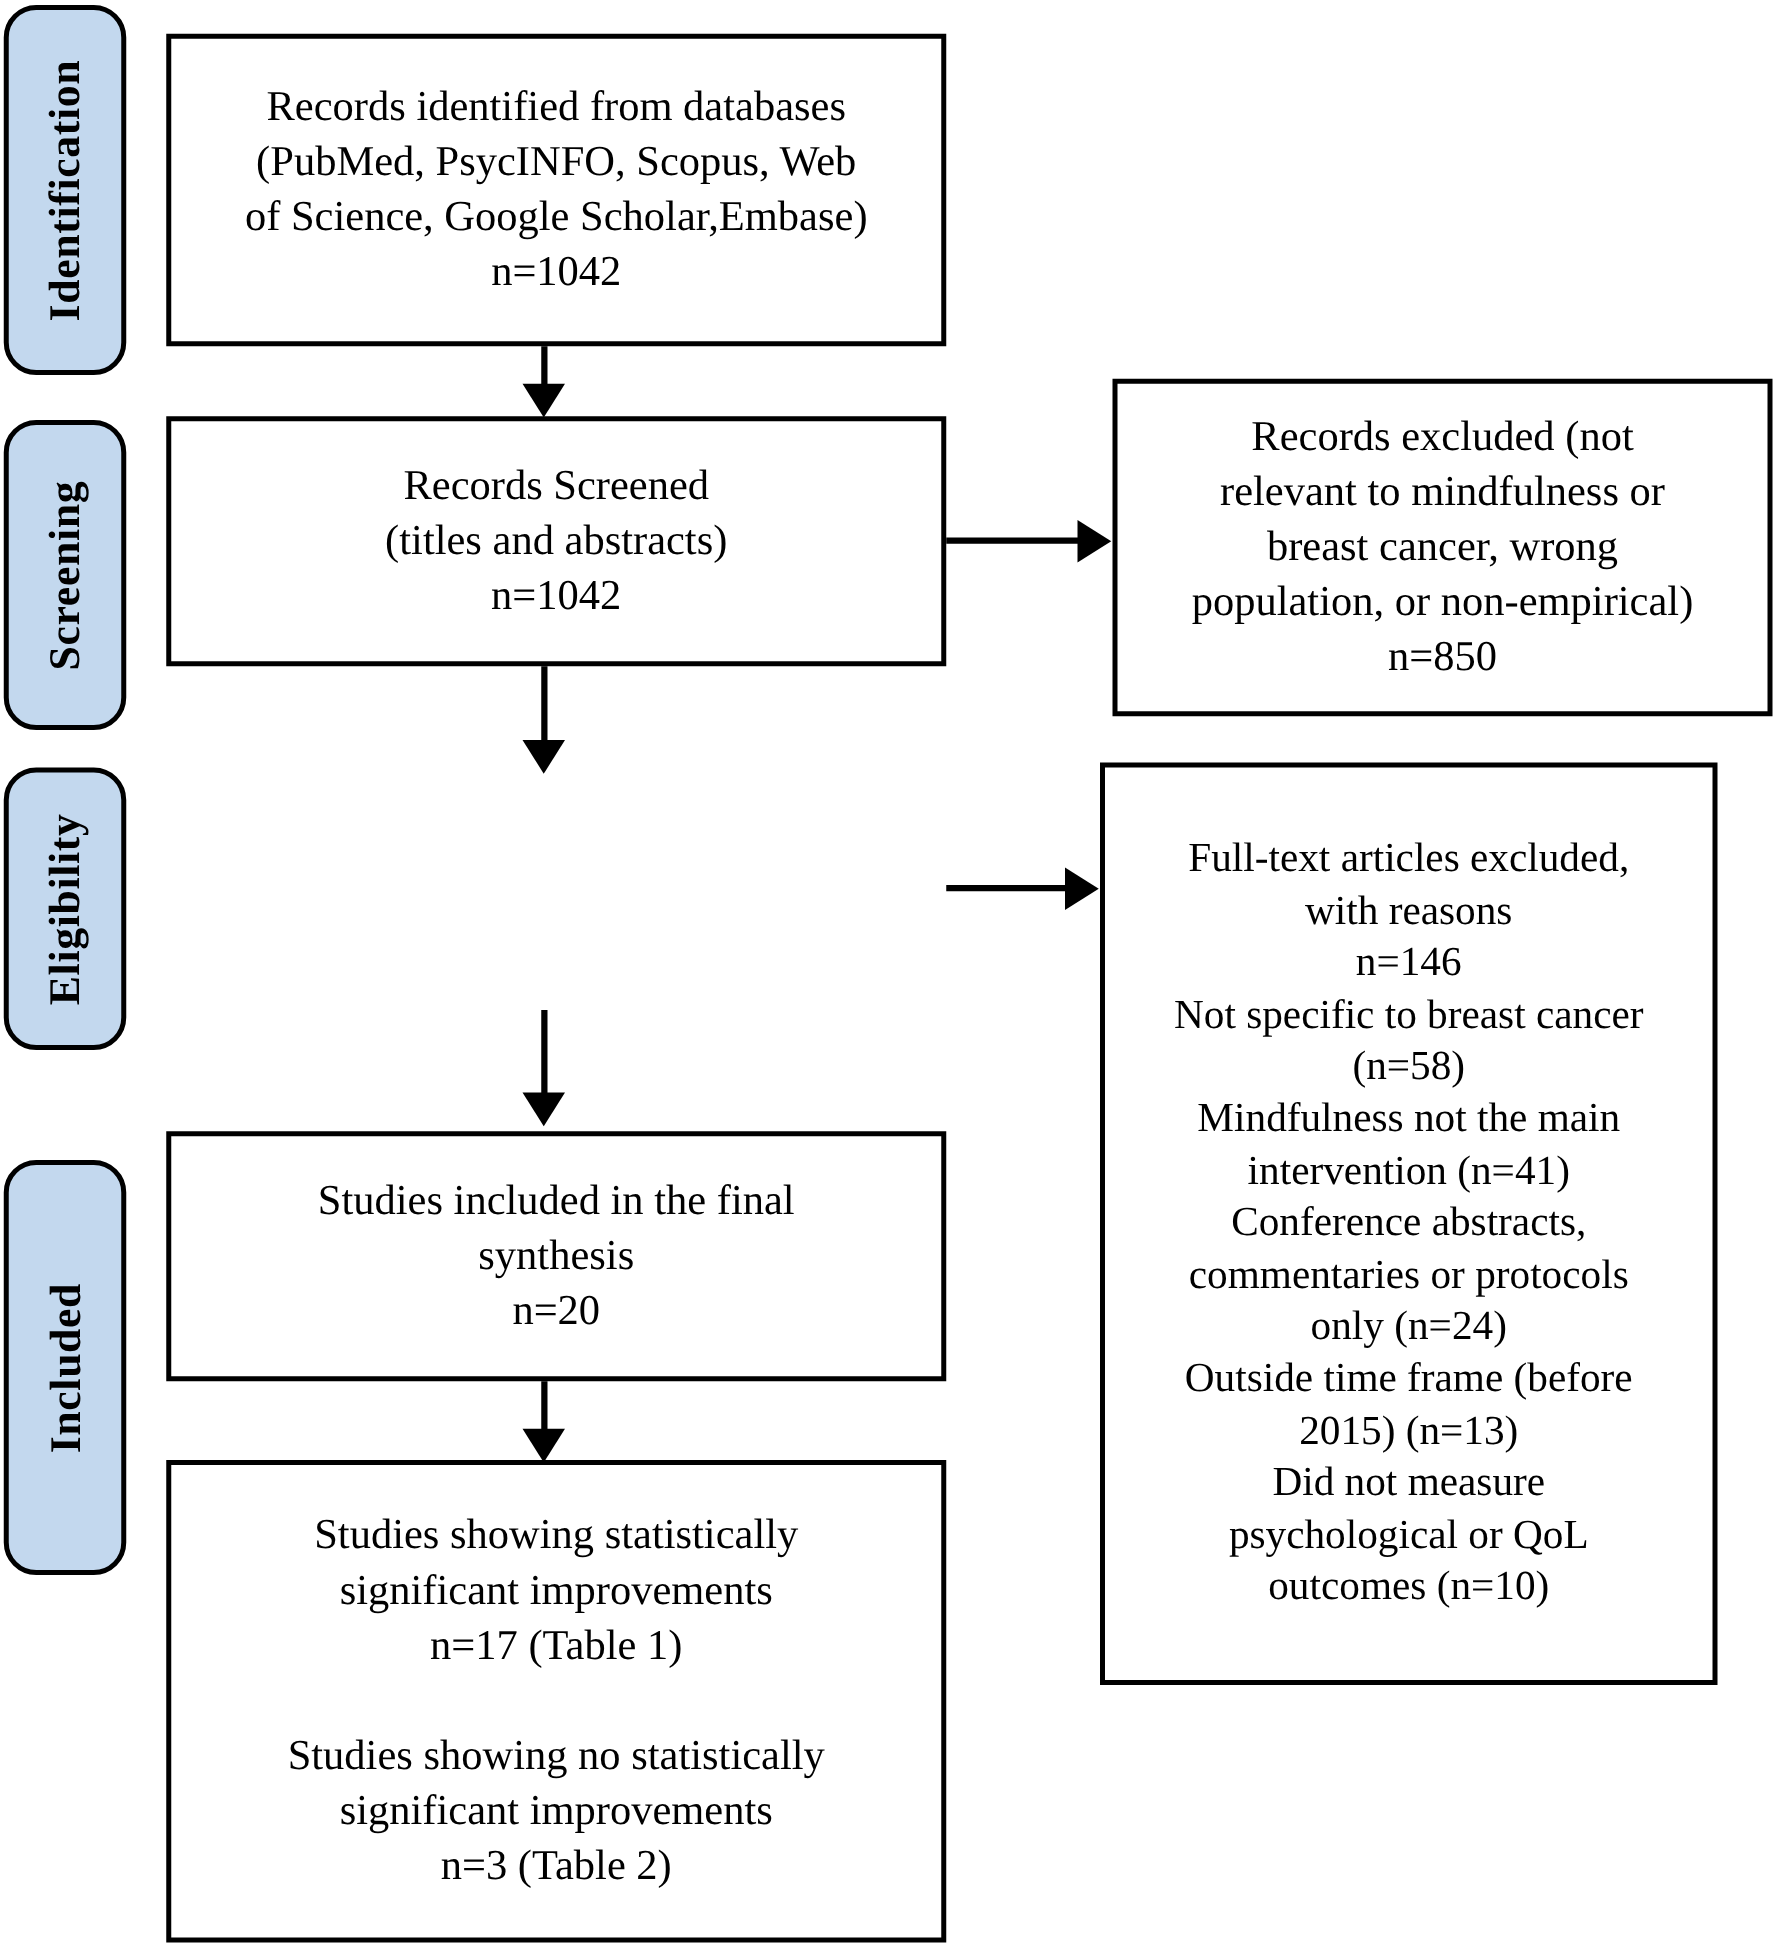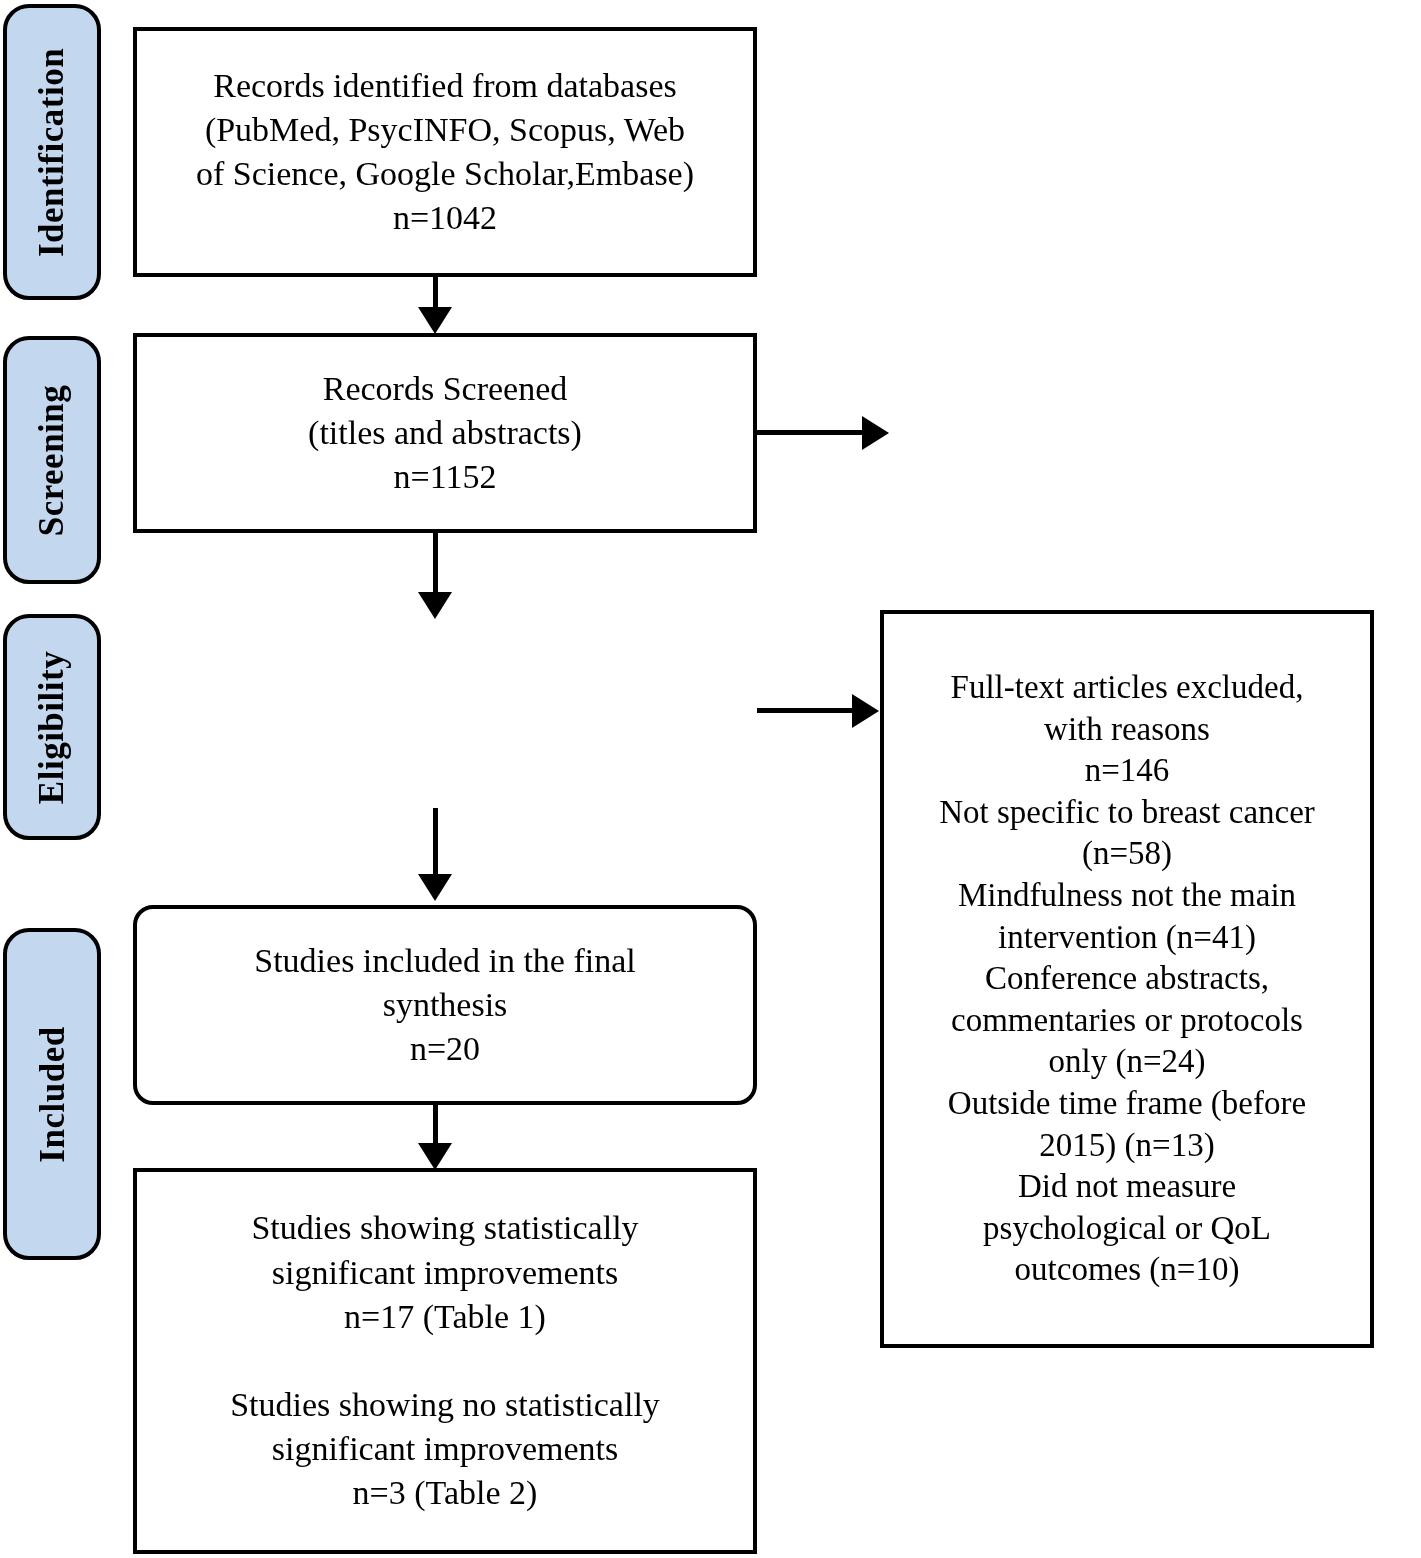--- a/index.html
+++ b/index.html
@@ -117,40 +117,47 @@
   <div class="flow-box" style="left:133px; top:27px; width:624px; height:250px;">
     <div class="box-text">Records identified from databases
 (PubMed, PsycINFO, Scopus, Web
 of Science, Google Scholar,Embase)
 n=1042</div>
   </div>
 
   <div class="flow-box" style="left:133px; top:333px; width:624px; height:200px;">
     <div class="box-text">Records Screened
 (titles and abstracts)
-n=1152</div>
+n=1042</div>
   </div>
 
 
-  <div class="flow-box" style="left:133px; top:905px; width:624px; height:200px;border-radius:20px;">
+  <div class="flow-box" style="left:133px; top:905px; width:624px; height:200px;">
     <div class="box-text">Studies included in the final
 synthesis
 n=20</div>
   </div>
 
   <div class="flow-box" style="left:133px; top:1168px; width:624px; height:386px;text-align:center;">
     <div class="box-text">Studies showing statistically
 significant improvements
 n=17 (Table 1)
 
 Studies showing no statistically
 significant improvements
 n=3 (Table 2)</div>
   </div>
 
+  <div class="flow-box" style="left:890px; top:303px; width:528px; height:270px;">
+    <div class="box-text">Records excluded (not
+relevant to mindfulness or
+breast cancer,  wrong
+population, or non-empirical)
+n=850</div>
+  </div>
 
   <div class="flow-box tall-text" style="left:880px; top:610px; width:494px; height:738px;">
     <div class="box-text">Full-text articles excluded,
 with reasons
 n=146
 Not specific to breast cancer
 (n=58)
 Mindfulness not the main
 intervention (n=41)
 Conference abstracts,

